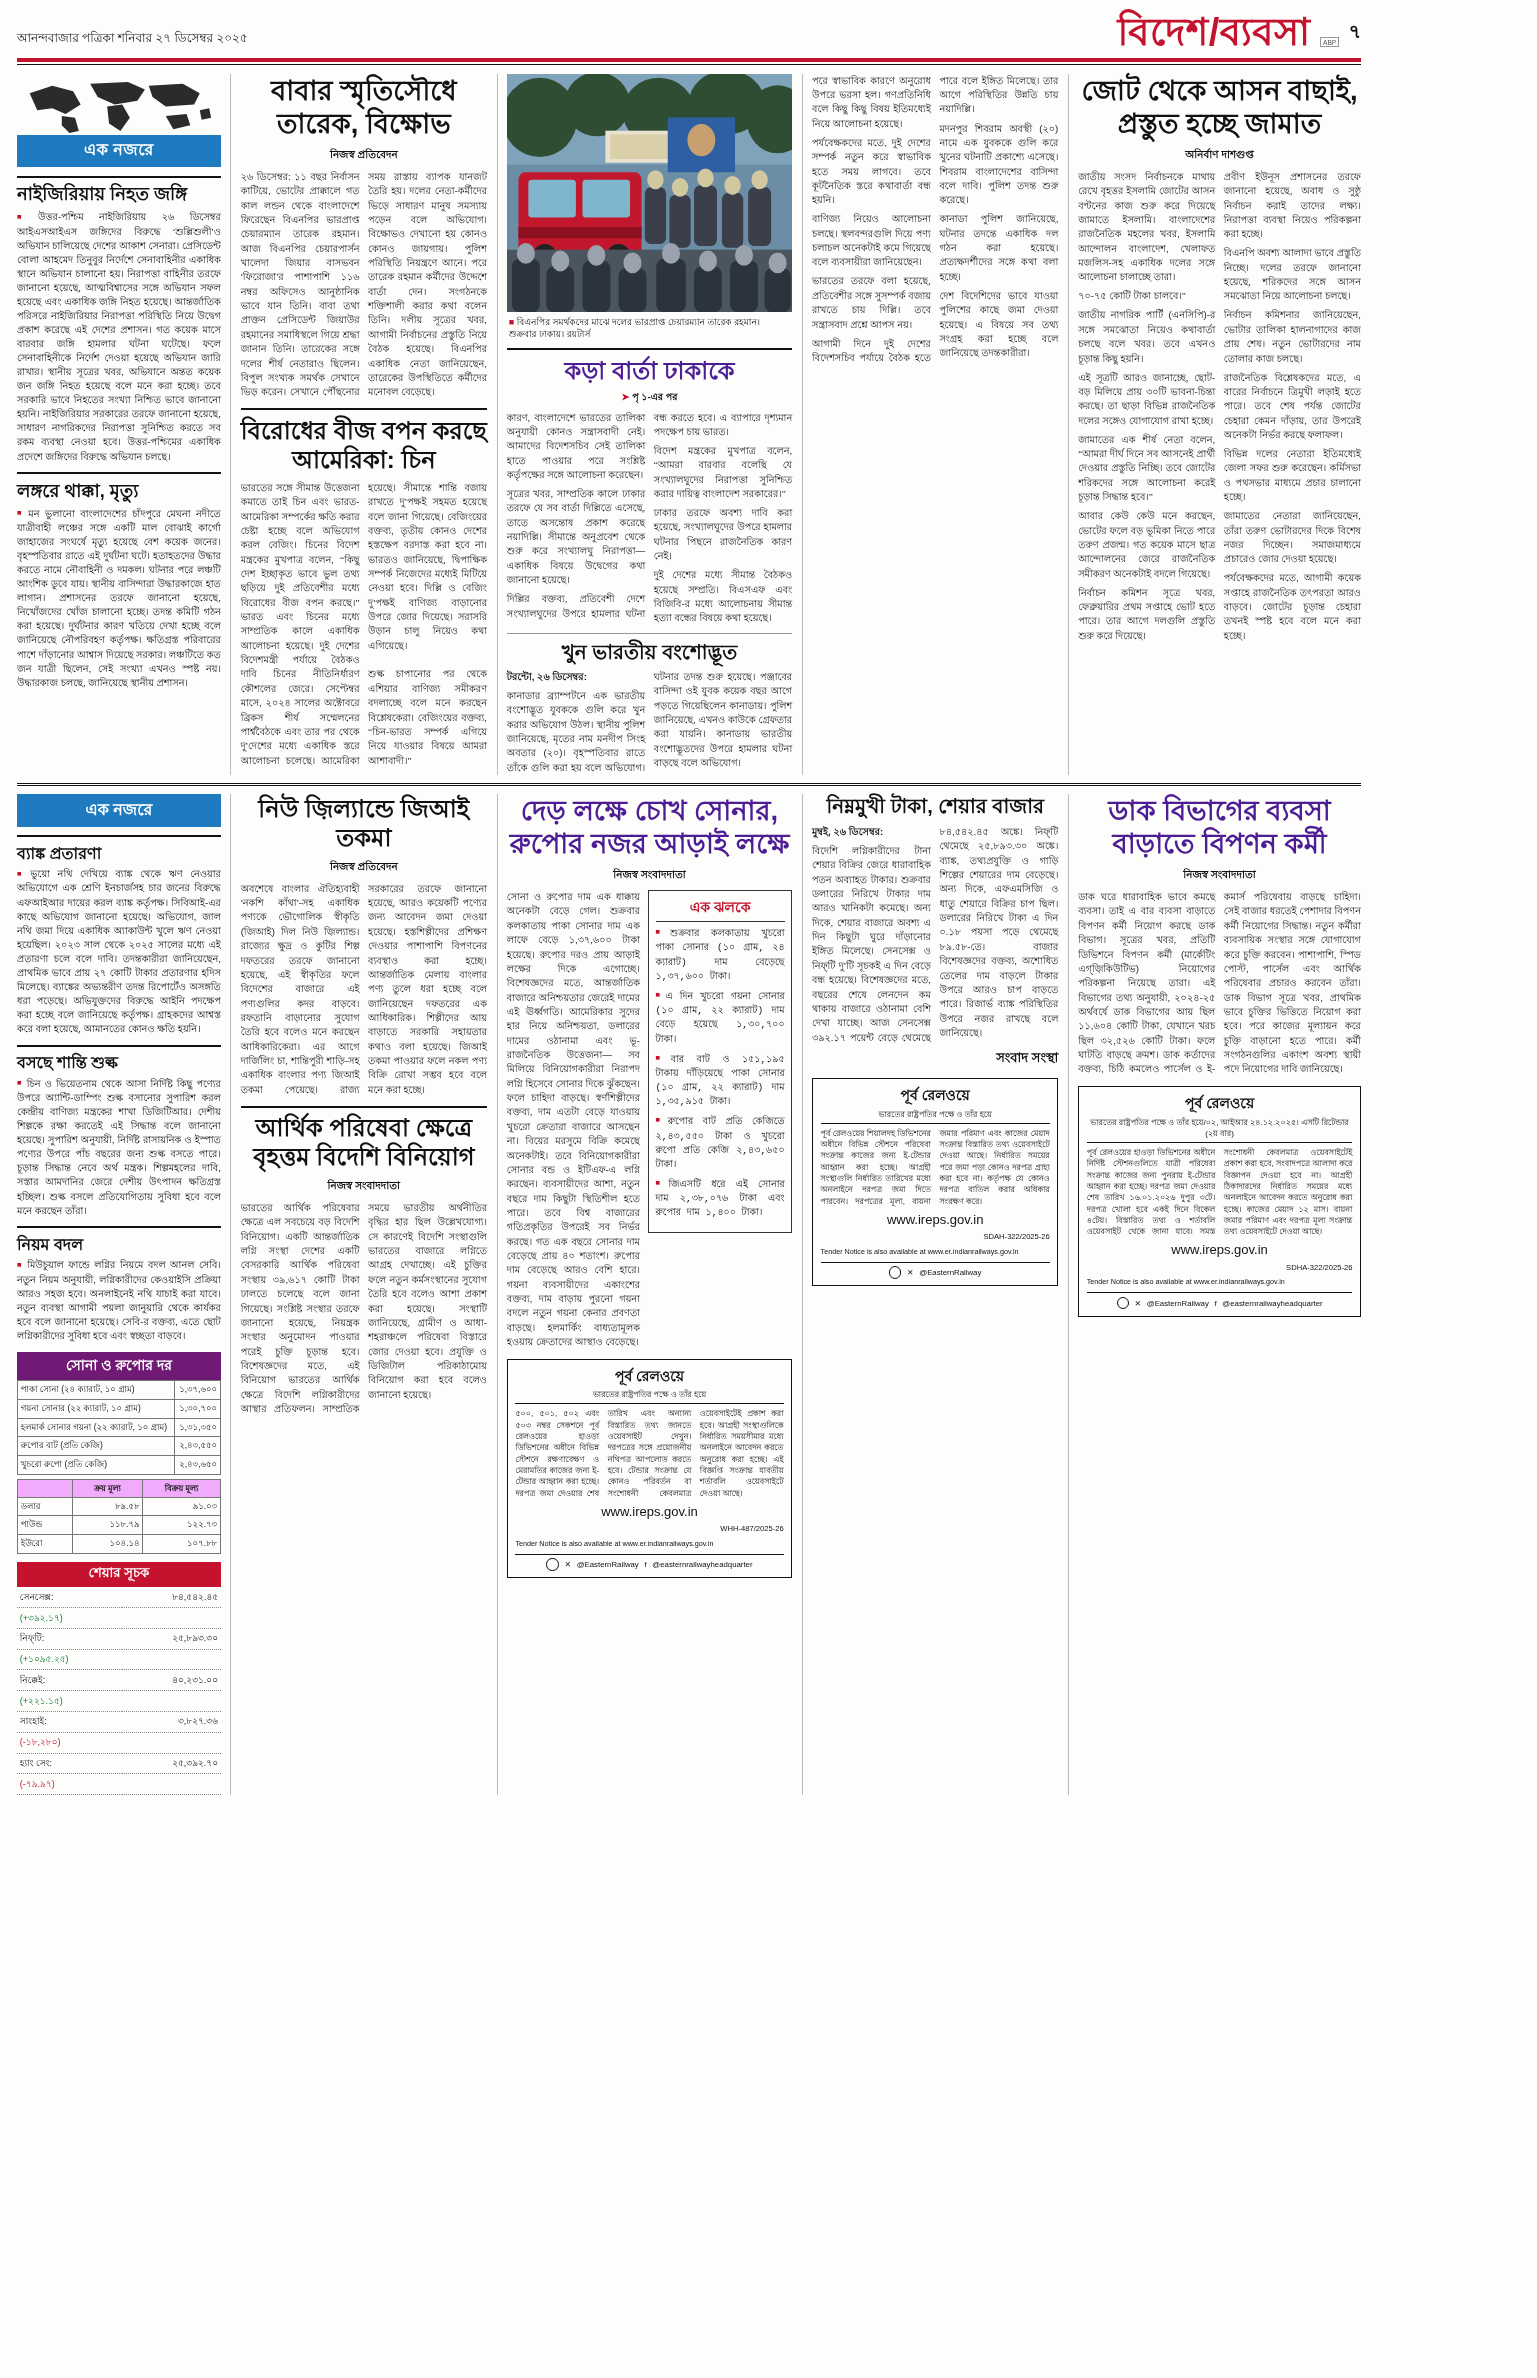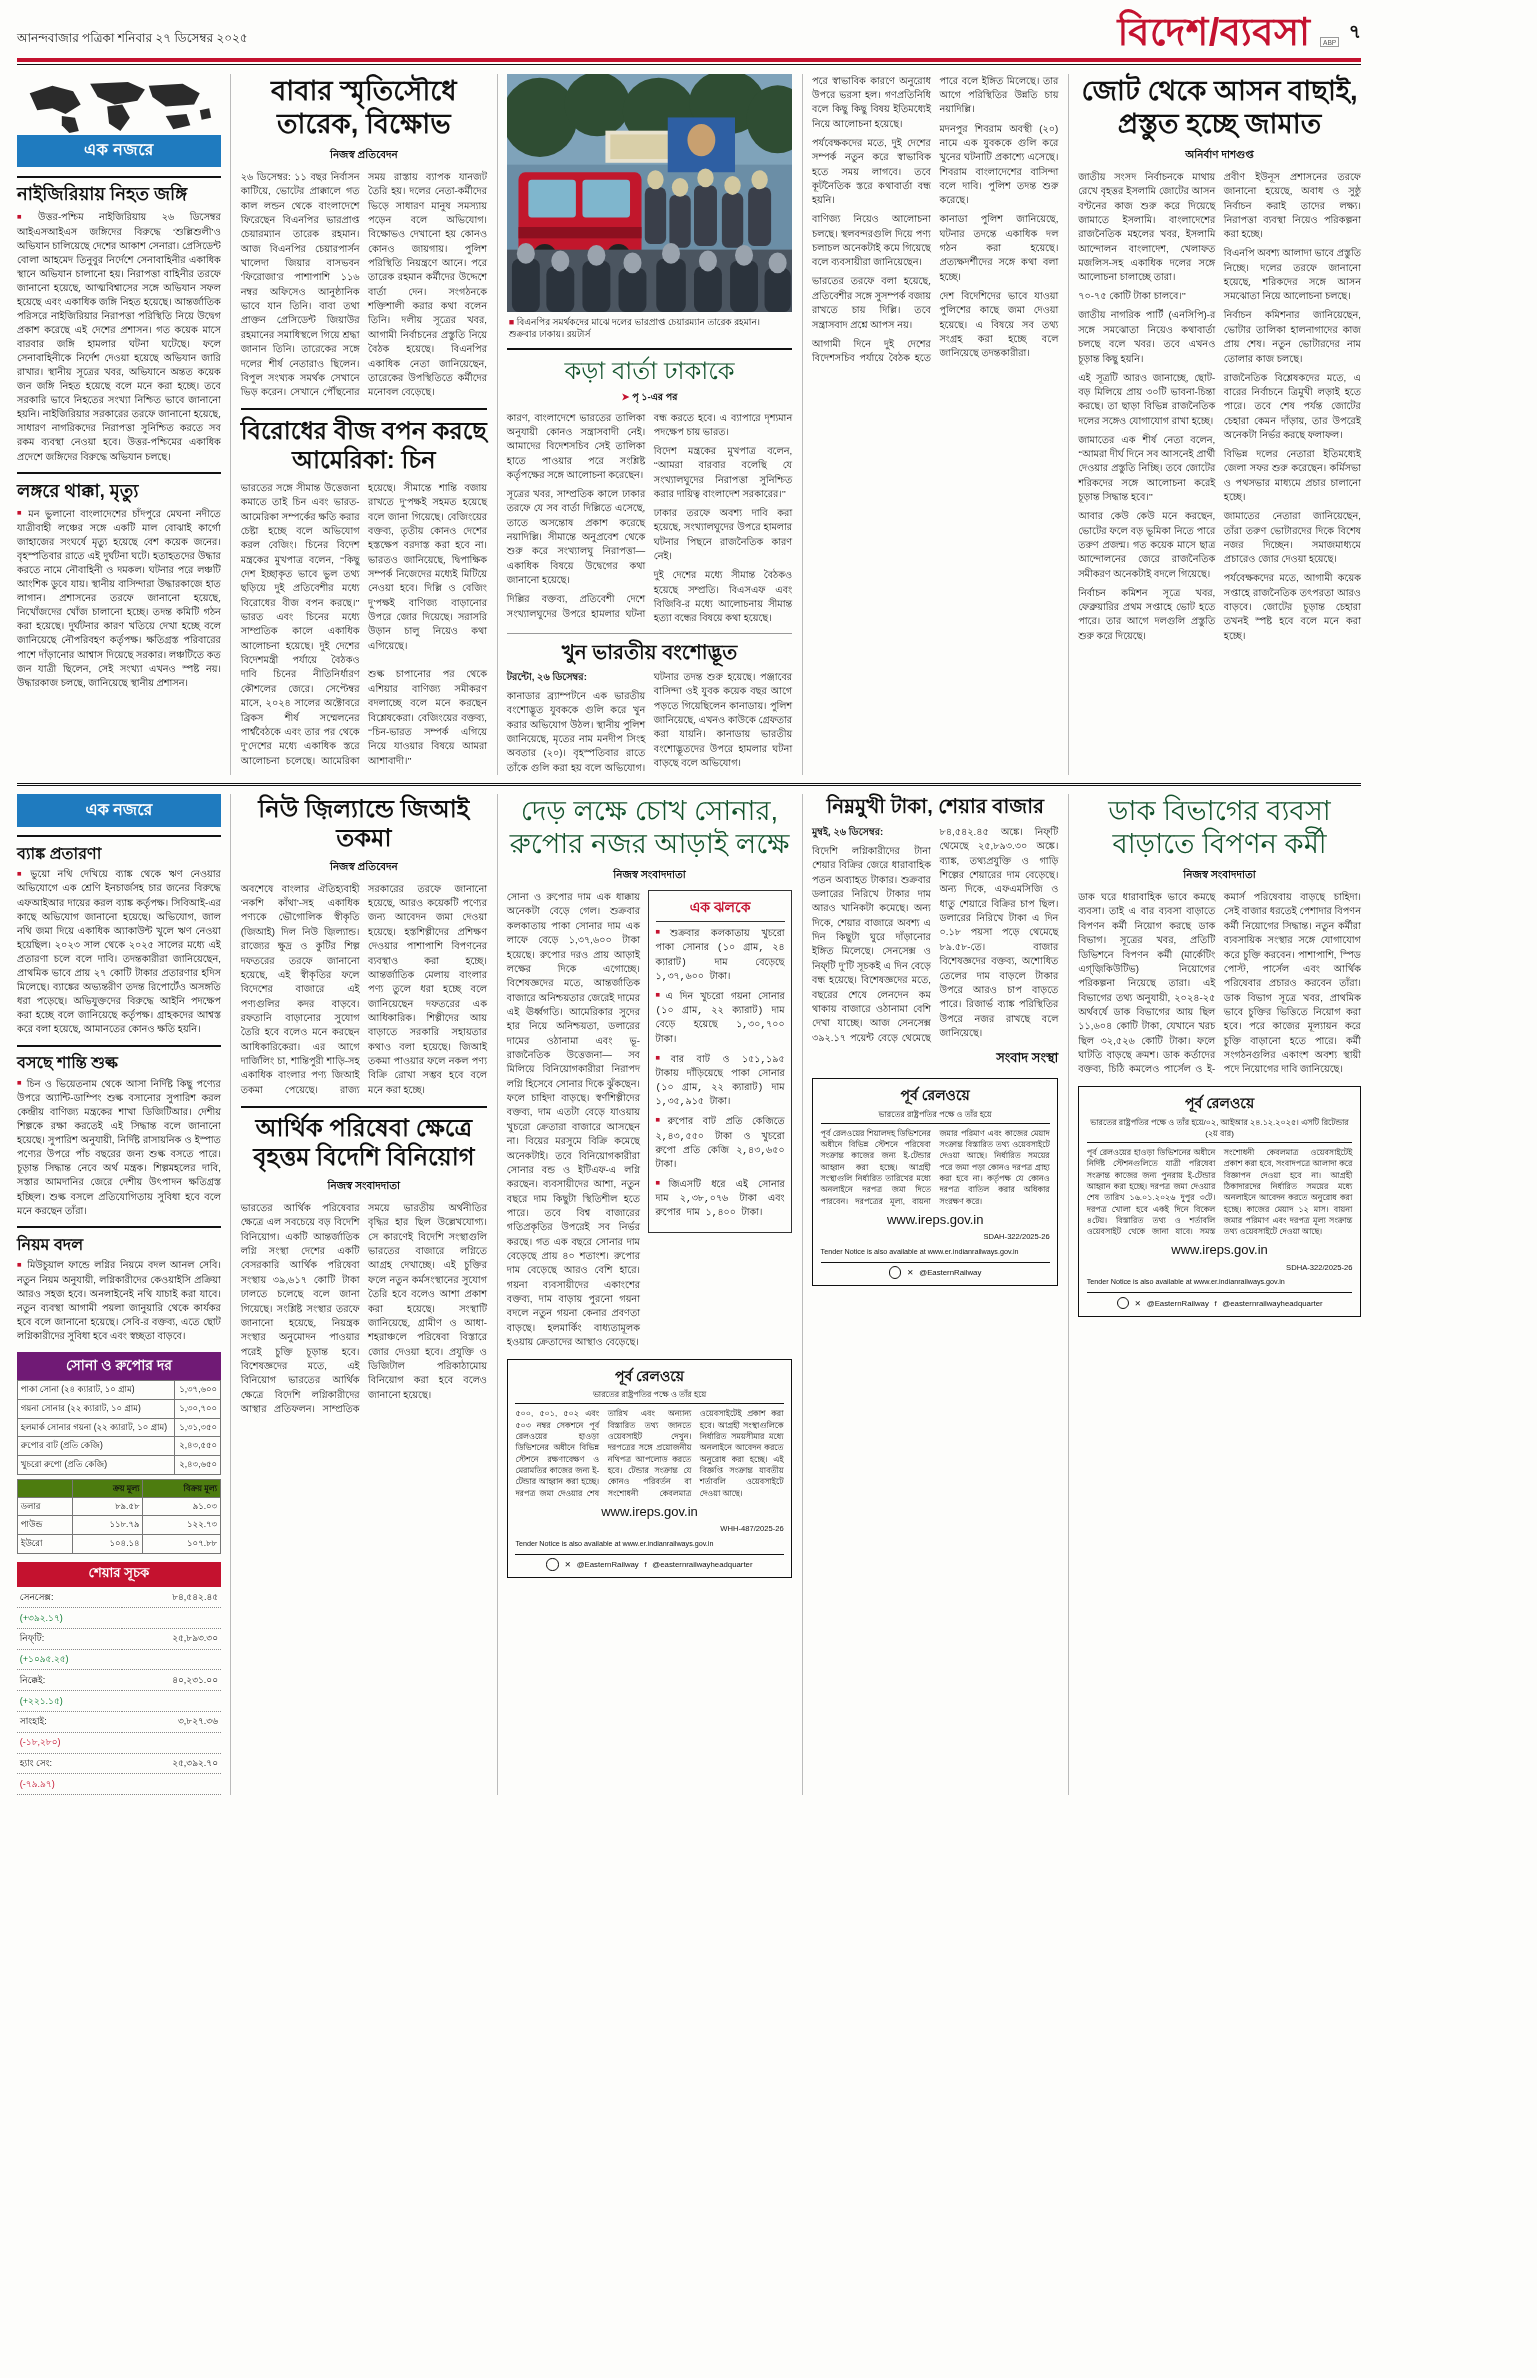--- a/index.html
+++ b/index.html
@@ -68,21 +68,21 @@
 
   
   .photo {
     width:100%; height:238px; position:relative; overflow:hidden;
     background:linear-gradient(#8fb4cf, #5c7f9c 40%, #3c5466 70%, #2b3a45);
   }
   .cap { font-size:9px; line-height:1.35; padding:3.8px 1.9px 0; }
   .cap .sq { color:#c4122f; }
 
   
-  .red-h { color:#14532d; font-weight:normal; }
+  .red-h { color:#4c1d95; font-weight:bold; }
   .center { text-align:center; }
 
   .jump { font-size:9.5px; font-weight:bold; }
   .arrow { color:#c4122f; }
 
   
   .inset {
     border:0.9px solid #333; padding:5.7px 6.6px; font-size:9.5px; line-height:1.5;
   }
   .inset-title-plain {
@@ -96,21 +96,21 @@
   .bottom-area { display:flex; gap:9.5px; margin-top:7.6px; }
 
   
   .rate-head {
     background:#701a75; color:#fff; font-weight:bold; font-size:14px;
     text-align:center; padding:1.9px 0;
   }
   table.rate { width:100%; border-collapse:collapse; font-size:8.5px; }
   table.rate td { border:0.9px solid #777; padding:1.9px 2.8px; }
   table.rate td.r { text-align:right; }
-  table.rate tr.hd td { background:#4d7c0f; font-weight:bold; text-align:right; font-size:8.1px; }
+  table.rate tr.hd td { background:#f0abfc; font-weight:bold; text-align:center; font-size:8.1px; }
   .idx-head { background:#c4122f; color:#fff; font-weight:bold; font-size:13.2px; text-align:center; padding:1.9px 0; margin-top:7.6px;}
   table.idx { width:100%; border-collapse:collapse; font-size:9px; }
   table.idx td { border-bottom:0.9px dotted #888; padding:2.4px 2.8px; }
   table.idx td.v { text-align:right; }
   .up { color:#0a7a2f; }
   .down { color:#c4122f; }
 
   
   .ad { border:0.9px solid #111; padding:6.6px 7.6px; font-size:8px; line-height:1.42; text-align:justify; }
   .ad-head { text-align:center; font-weight:bold; font-size:14px; margin-bottom:2.8px; }

